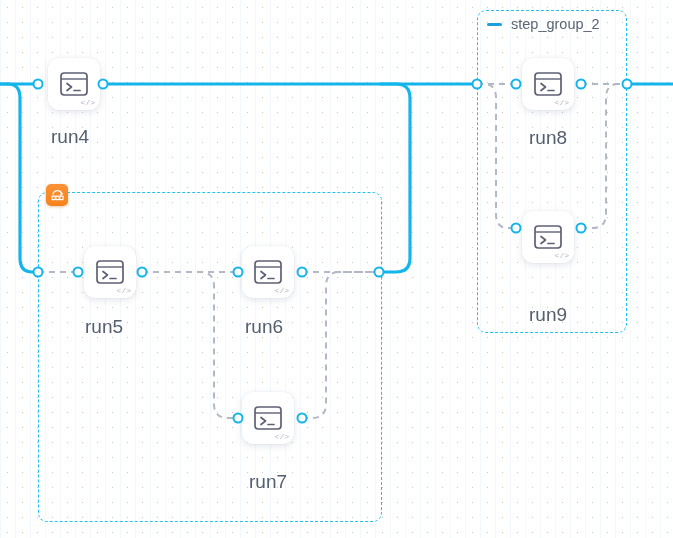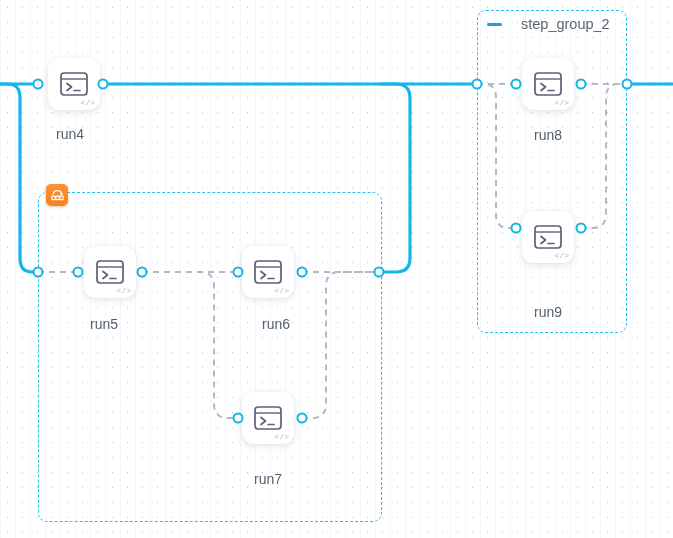--- a/index.html
+++ b/index.html
@@ -31,21 +31,21 @@
     position: absolute;
     border: 1.6px dashed #22c0f0;
     border-radius: 9px;
     background: transparent;
     box-sizing: border-box;
   }
   .group-label {
     position: absolute;
     display: flex;
     align-items: center;
-    gap: 19px;
+    gap: 9px;
     font-size: 14.5px;
     color: #5a6575;
     white-space: nowrap;
   }
   .group-collapse {
     display: inline-block;
     width: 15px;
     height: 3px;
     background: #1a9fe0;
     border-radius: 2px;
@@ -76,21 +76,21 @@
     position: absolute;
     right: 5px;
     bottom: 3px;
     font-size: 8px;
     color: #aab3c2;
     line-height: 1;
     font-family: "Liberation Mono", monospace;
   }
   .node-label {
     position: absolute;
-    font-size: 14px;
+    font-size: 19px;
     color: #55606f;
     text-align: center;
     white-space: nowrap;
     transform: translateX(-50%);
   }
   .port {
     position: absolute;
     width: 11px;
     height: 11px;
     border-radius: 50%;
@@ -166,21 +166,21 @@
 
   <div class="node" style="left:242px; top:246px;">
     <svg width="30" height="26" viewBox="0 0 30 26">
       <rect x="2" y="2" width="26" height="22" rx="3.2" fill="none" stroke="#5f6074" stroke-width="1.7"></rect>
       <line x1="2" y1="8" x2="28" y2="8" stroke="#5f6074" stroke-width="1.4"></line>
       <path d="M8 12.5 L12.5 16 L8 19.5" fill="none" stroke="#5f6074" stroke-width="1.7" stroke-linecap="round" stroke-linejoin="round"></path>
       <line x1="15" y1="19.5" x2="21" y2="19.5" stroke="#5f6074" stroke-width="1.7" stroke-linecap="round"></line>
     </svg>
     <span class="code-mark">&lt;/&gt;</span>
   </div>
-  <div class="node-label" style="left:276px; top:316px;">run6</div>
+  <div class="node-label" style="left:264px; top:316px;">run6</div>
 
   <div class="node" style="left:242px; top:392px;">
     <svg width="30" height="26" viewBox="0 0 30 26">
       <rect x="2" y="2" width="26" height="22" rx="3.2" fill="none" stroke="#5f6074" stroke-width="1.7"></rect>
       <line x1="2" y1="8" x2="28" y2="8" stroke="#5f6074" stroke-width="1.4"></line>
       <path d="M8 12.5 L12.5 16 L8 19.5" fill="none" stroke="#5f6074" stroke-width="1.7" stroke-linecap="round" stroke-linejoin="round"></path>
       <line x1="15" y1="19.5" x2="21" y2="19.5" stroke="#5f6074" stroke-width="1.7" stroke-linecap="round"></line>
     </svg>
     <span class="code-mark">&lt;/&gt;</span>
   </div>

